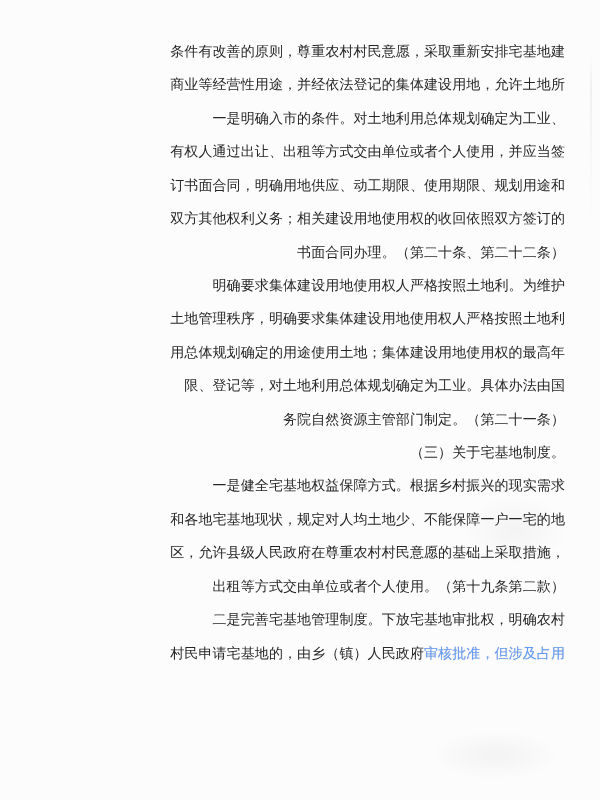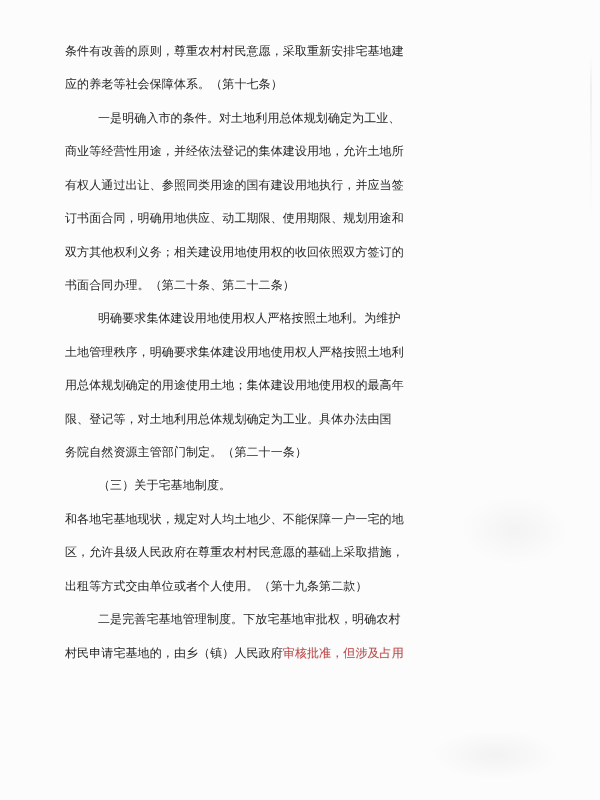--- a/index.html
+++ b/index.html
@@ -15,37 +15,38 @@
     width: 600px;
     height: 800px;
     background: #fcfcfc;
   }
   .text-block {
     position: absolute;
     top: 35px;
     left: 65px;
     width: 500px;
     font-family: "Liberation Serif", "DejaVu Serif", serif;
-    font-size: 12px;
+    font-size: 14px;
     color: #262626;
+    text-align: right;
   }
   .line {
     margin: 0;
     padding: 0;
     height: 33.43px;
     line-height: 33.43px;
     white-space: nowrap;
     letter-spacing: 0.1px;
     font-weight: 400;
   }
   .line.indented {
     text-indent: 33px;
   }
   .faded {
-    color: #b91c1c;
+    color: #3b82f6;
     opacity: 0.8;
     text-shadow: 0 0 1px rgba(140,140,140,0.6);
   }
   
   .artifact {
     position: absolute;
     pointer-events: none;
   }
   .edge-line {
     right: 8px;
@@ -76,32 +77,32 @@
 </style>
 </head>
 <body>
 
 <div class="page">
   <div class="artifact edge-line"></div>
   <div class="artifact smudge-1"></div>
   <div class="artifact smudge-2"></div>
   <div class="text-block" id="text-block">
       <p class="line"><span>条件有改善的原则，尊重农村村民意愿，采取重新安排宅基地建</span></p>
-      <p class="line"><span>应的养老等社会保障体系。（第十七条）</span></p>
+      <p class="line"><span>商业等经营性用途，并经依法登记的集体建设用地，允许土地所</span></p>
       <p class="line indented"><span>一是明确入市的条件。对土地利用总体规划确定为工业、</span></p>
-      <p class="line"><span>商业等经营性用途，并经依法登记的集体建设用地，允许土地所</span></p>
-      <p class="line"><span>有权人通过出让、参照同类用途的国有建设用地执行，并应当签</span></p>
+      <p class="line"><span>有权人通过出让、出租等方式交由单位或者个人使用，并应当签</span></p>
       <p class="line"><span>订书面合同，明确用地供应、动工期限、使用期限、规划用途和</span></p>
       <p class="line"><span>双方其他权利义务；相关建设用地使用权的收回依照双方签订的</span></p>
       <p class="line"><span>书面合同办理。（第二十条、第二十二条）</span></p>
       <p class="line indented"><span>明确要求集体建设用地使用权人严格按照土地利。为维护</span></p>
       <p class="line"><span>土地管理秩序，明确要求集体建设用地使用权人严格按照土地利</span></p>
       <p class="line"><span>用总体规划确定的用途使用土地；集体建设用地使用权的最高年</span></p>
       <p class="line"><span>限、登记等，对土地利用总体规划确定为工业。具体办法由国</span></p>
       <p class="line"><span>务院自然资源主管部门制定。（第二十一条）</span></p>
       <p class="line indented"><span>（三）关于宅基地制度。</span></p>
+      <p class="line indented"><span>一是健全宅基地权益保障方式。根据乡村振兴的现实需求</span></p>
       <p class="line"><span>和各地宅基地现状，规定对人均土地少、不能保障一户一宅的地</span></p>
       <p class="line"><span>区，允许县级人民政府在尊重农村村民意愿的基础上采取措施，</span></p>
       <p class="line"><span>出租等方式交由单位或者个人使用。（第十九条第二款）</span></p>
       <p class="line indented"><span>二是完善宅基地管理制度。下放宅基地审批权，明确农村</span></p>
       <p class="line"><span>村民申请宅基地的，由乡（镇）人民政府</span><span class="faded">审核批准，但涉及占用</span></p>
     </div>
 </div>
 
 </body></html>

